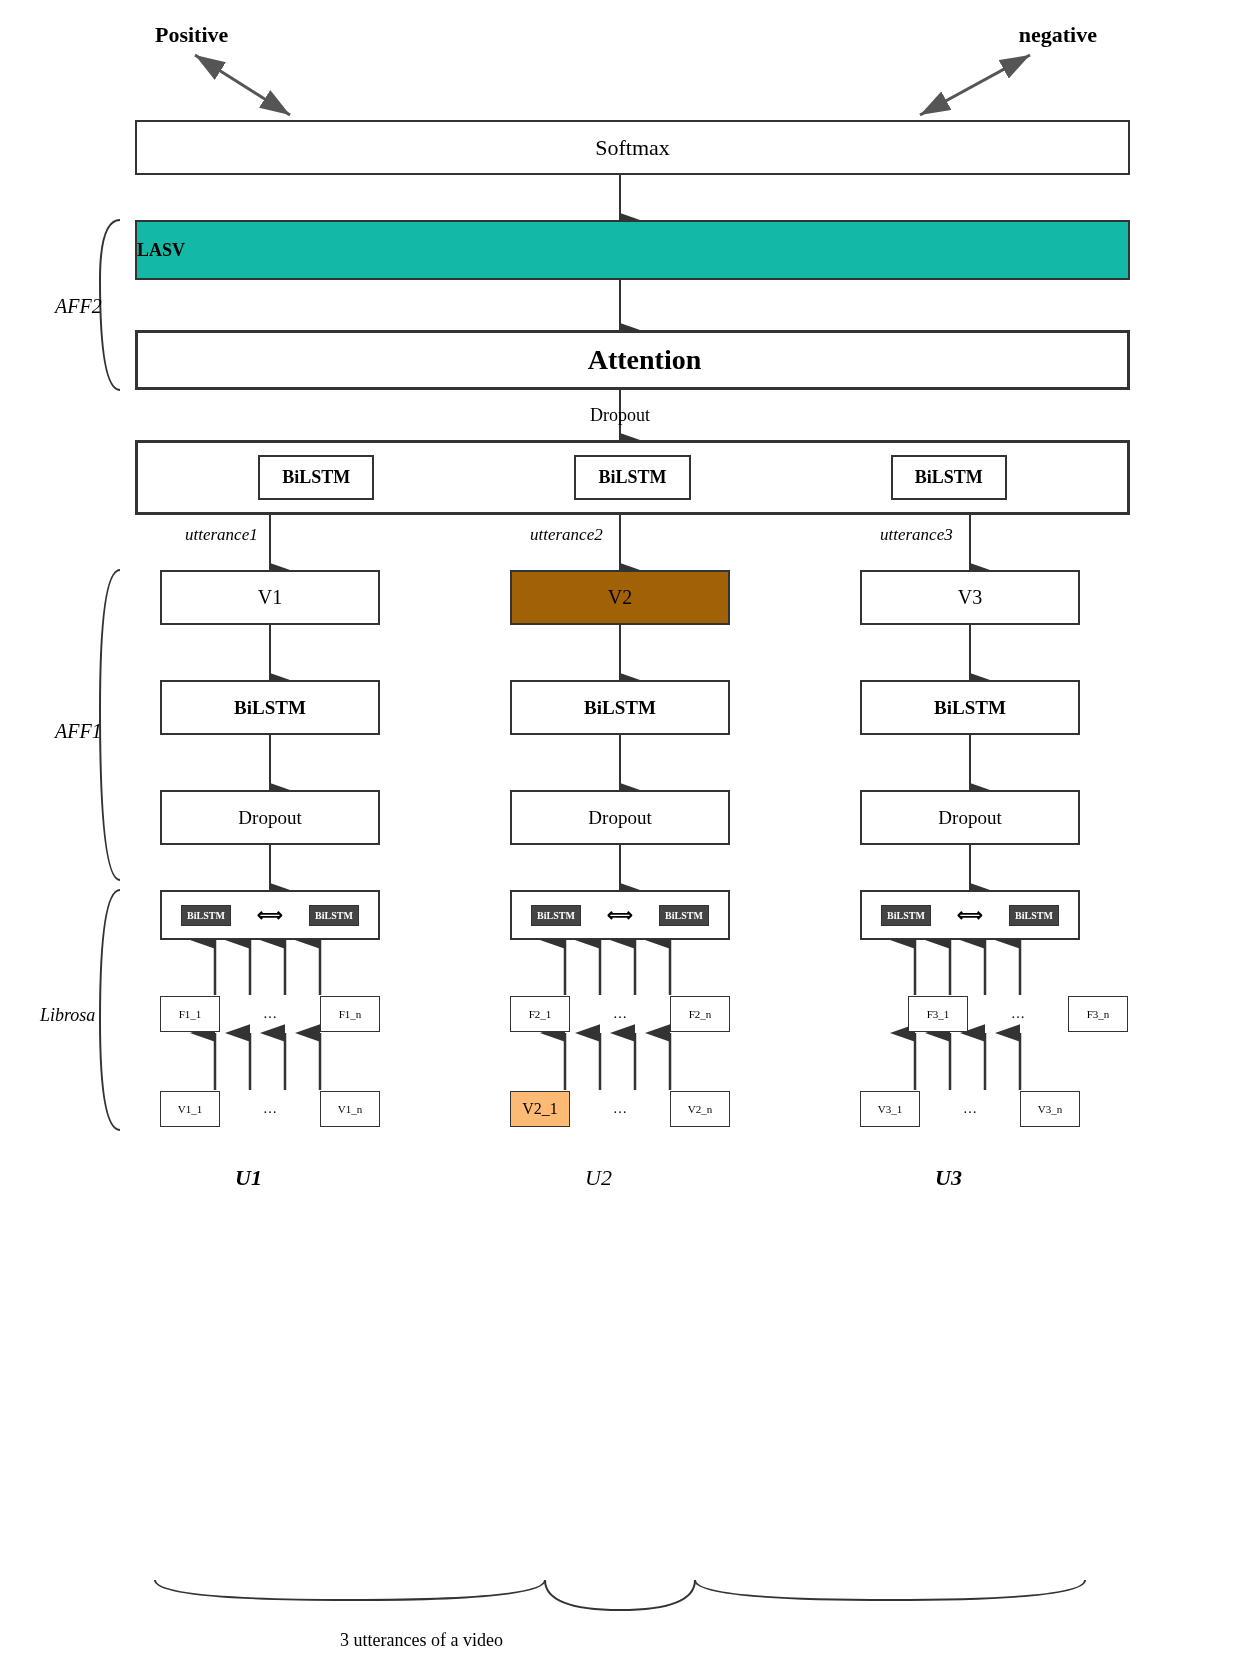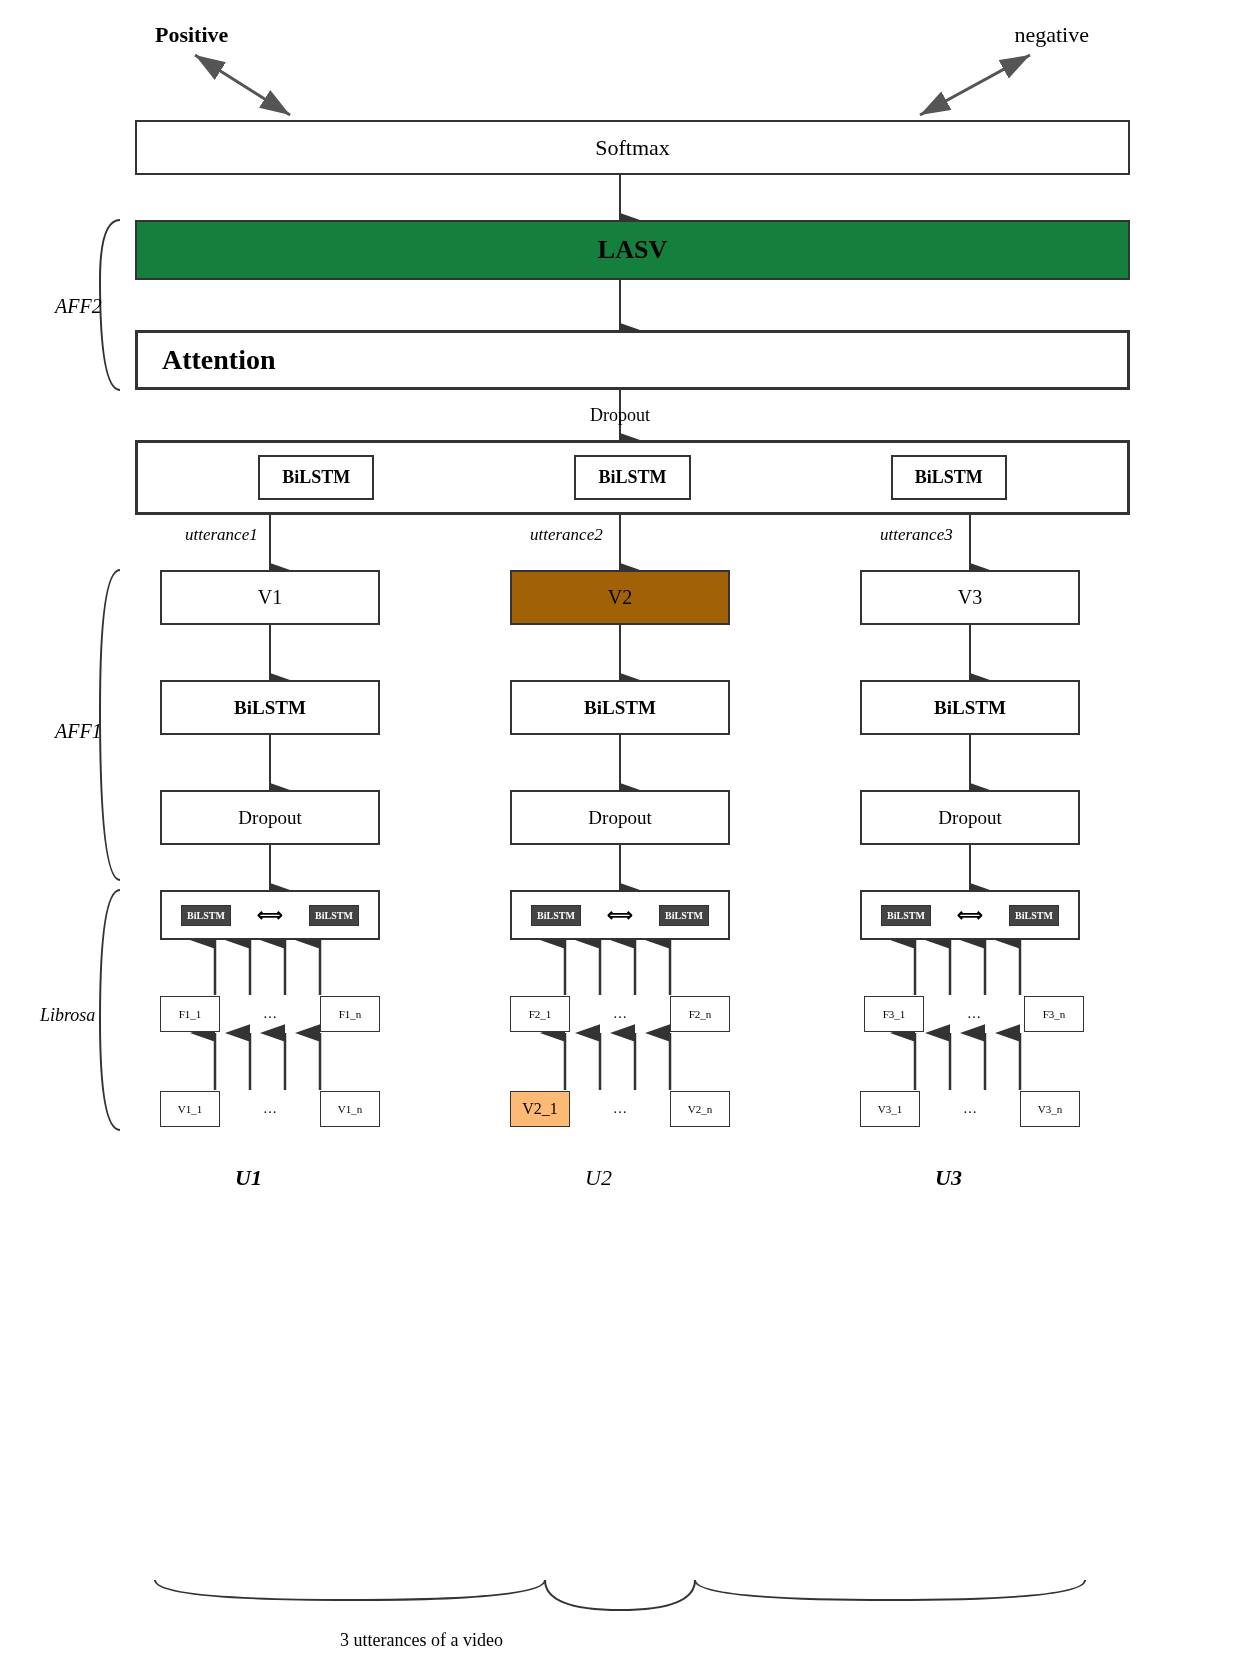--- a/index.html
+++ b/index.html
@@ -124,31 +124,31 @@
 
     <line x1="740" y1="468" x2="805" y2="468" stroke="#333" stroke-width="3" marker-end="url(#arrowhead-right)"></line>
     <line x1="805" y1="490" x2="740" y2="490" stroke="#333" stroke-width="3" marker-end="url(#arrowhead-left)"></line>
 
     <line x1="219" y1="915" x2="260" y2="915" stroke="#fff" stroke-width="2" marker-end="url(#arrowhead-right)"></line>
 
   </svg>
 
   <div style="position:absolute;top:22px;left:155px;font-size:22px;font-weight:bold;">Positive</div>
 
-  <div style="position:absolute;top:22px;right:96px;font-size:22px;font-weight:normal;">negative</div>
+  <div style="position:absolute;top:22px;right:88px;font-size:22px;font-weight:bold;">negative</div>
 
   <div style="position:absolute;top:120px;left:135px;right:55px;height:55px;border:2px solid #333;background:#fff;display:flex;align-items:center;justify-content:center;font-size:22px;">
     <span>Softmax</span>
   </div>
 
-  <div style="position:absolute;top:220px;left:135px;right:55px;height:60px;border:2px solid #333;background:#15803d;display:flex;align-items:center;justify-content:center;font-size:26px;font-weight:bold;">
+  <div style="position:absolute;top:220px;left:135px;right:55px;height:60px;border:2px solid #333;background:#14b8a6;display:flex;align-items:center;font-size:18px;font-weight:bold;">
     <span>LASV</span>
   </div>
 
-  <div style="position:absolute;top:330px;left:135px;right:55px;height:60px;border:3px solid #333;background:#fff;display:flex;align-items:center;justify-content:flex-start;font-size:28px;font-weight:bold;padding-left:24px;">
+  <div style="position:absolute;top:330px;left:135px;right:55px;height:60px;border:3px solid #333;background:#fff;display:flex;align-items:center;justify-content:center;font-size:28px;font-weight:bold;padding-left:24px;">
     <span>Attention</span>
   </div>
 
   <div style="position:absolute;top:405px;left:590px;font-size:18px;">Dropout</div>
 
   <div style="position:absolute;top:295px;left:55px;font-size:20px;font-style:italic;">AFF2</div>
 
   <div style="position:absolute;top:440px;left:135px;right:55px;height:75px;border:3px solid #333;background:#fff;display:flex;align-items:center;justify-content:space-around;padding:0 20px;">
     <div style="border:2px solid #333;background:#fff;padding:10px 22px;font-size:18px;font-weight:bold;">BiLSTM</div>
     <div style="border:2px solid #333;background:#fff;padding:10px 22px;font-size:18px;font-weight:bold;">BiLSTM</div>
@@ -225,21 +225,21 @@
     <span>BiLSTM</span>
   </div>
   <div style="position:absolute;top:790px;left:860px;width:220px;height:55px;border:2px solid #333;background:#fff;display:flex;align-items:center;justify-content:center;font-size:19px;">
     <span>Dropout</span>
   </div>
   <div style="position:absolute;top:890px;left:860px;width:220px;height:50px;border:2px solid #333;background:#fff;display:flex;align-items:center;justify-content:space-around;padding:0 6px;">
     <div style="border:1.5px solid #333;background:#444;color:#fff;font-size:10px;padding:4px 5px;font-weight:bold;">BiLSTM</div>
     <span style="font-size:18px;font-weight:bold;">⟺</span>
     <div style="border:1.5px solid #333;background:#444;color:#fff;font-size:10px;padding:4px 5px;font-weight:bold;">BiLSTM</div>
   </div>
-  <div style="position:absolute;top:995px;left:864px;width:220px;height:38px;display:flex;align-items:center;gap:3px;">
+  <div style="position:absolute;top:995px;left:908px;width:220px;height:38px;display:flex;align-items:center;gap:3px;">
     <div style="border:1.5px solid #333;background:#fff;font-size:11px;width:60px;height:36px;display:flex;align-items:center;justify-content:center;">F3_1</div>
     <div style="font-size:14px;flex:1;text-align:center;">…</div>
     <div style="border:1.5px solid #333;background:#fff;font-size:11px;width:60px;height:36px;display:flex;align-items:center;justify-content:center;">F3_n</div>
   </div>
   <div style="position:absolute;top:1090px;left:860px;width:220px;height:38px;display:flex;align-items:center;gap:3px;">
     <div style="border:1.5px solid #333;background:#fff;font-size:11px;width:60px;height:36px;display:flex;align-items:center;justify-content:center;">V3_1</div>
     <div style="font-size:14px;flex:1;text-align:center;">…</div>
     <div style="border:1.5px solid #333;background:#fff;font-size:11px;width:60px;height:36px;display:flex;align-items:center;justify-content:center;">V3_n</div>
   </div>
 

